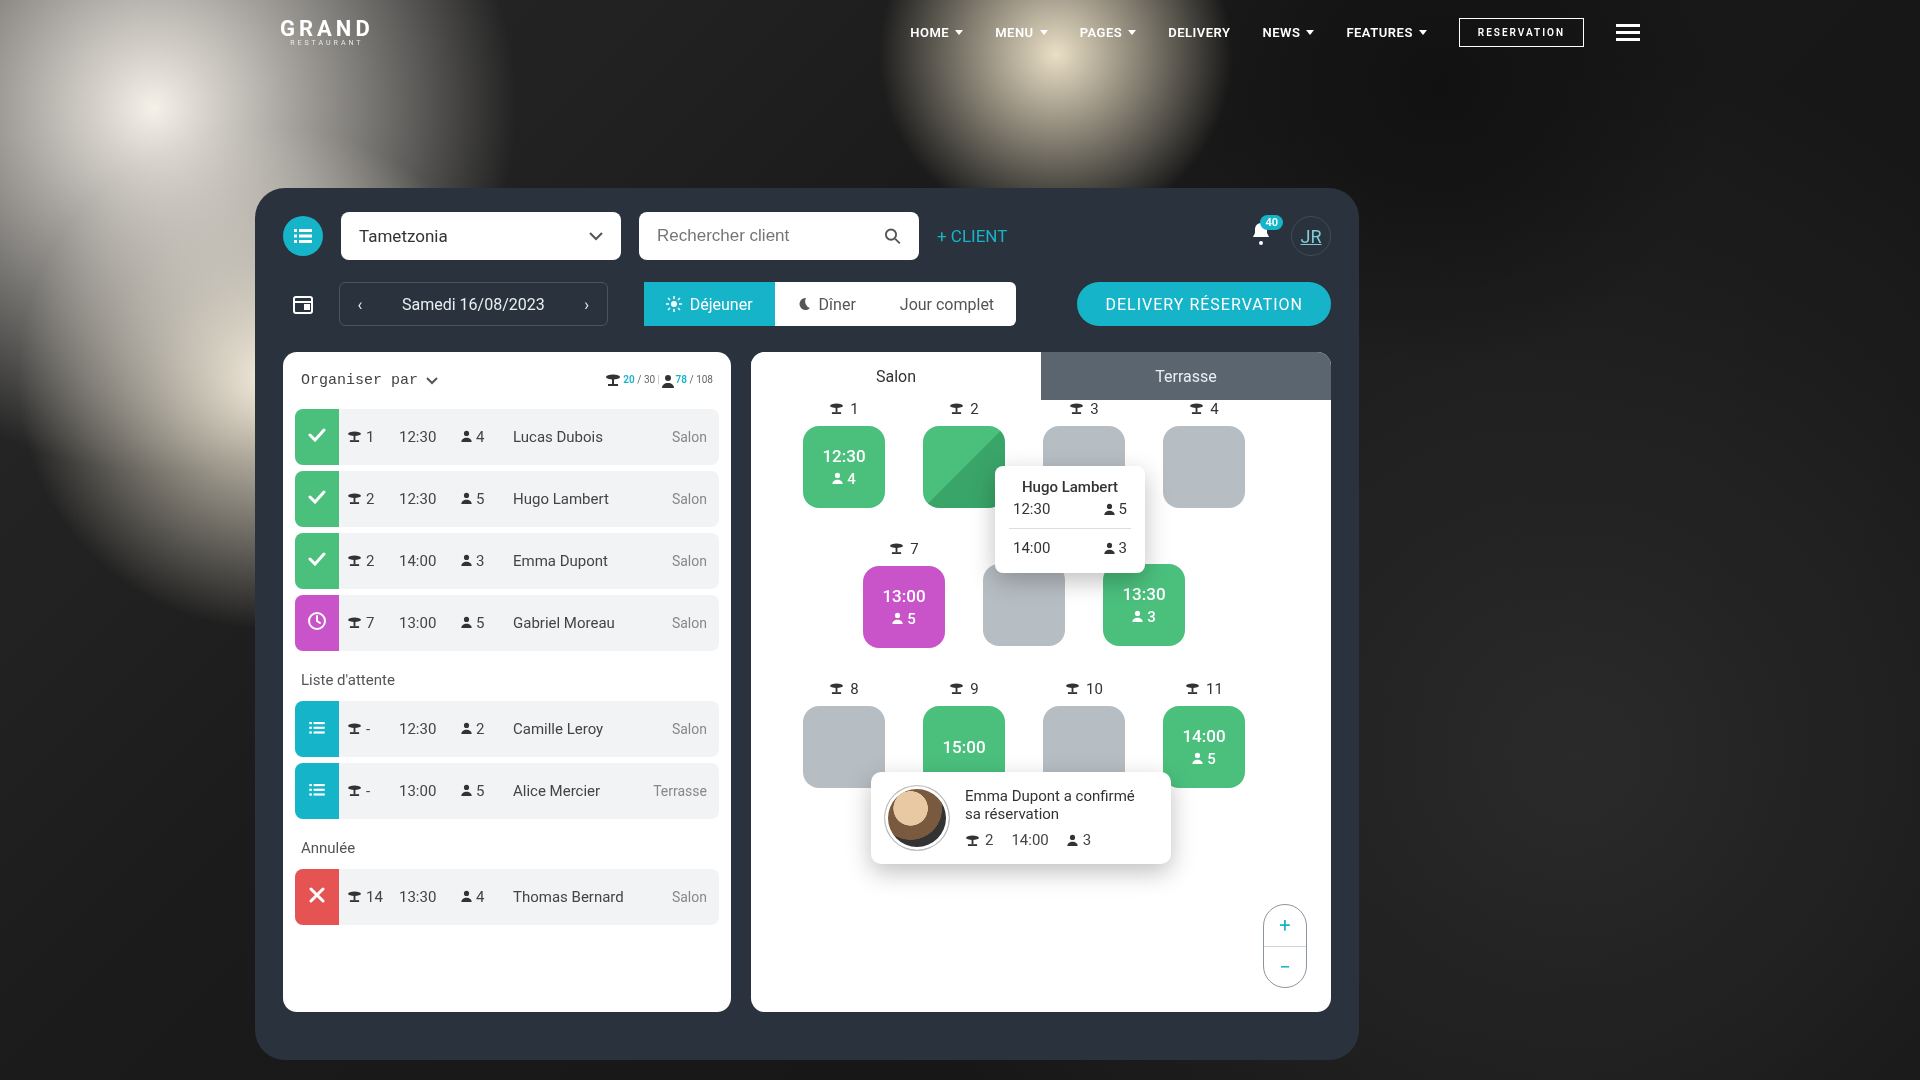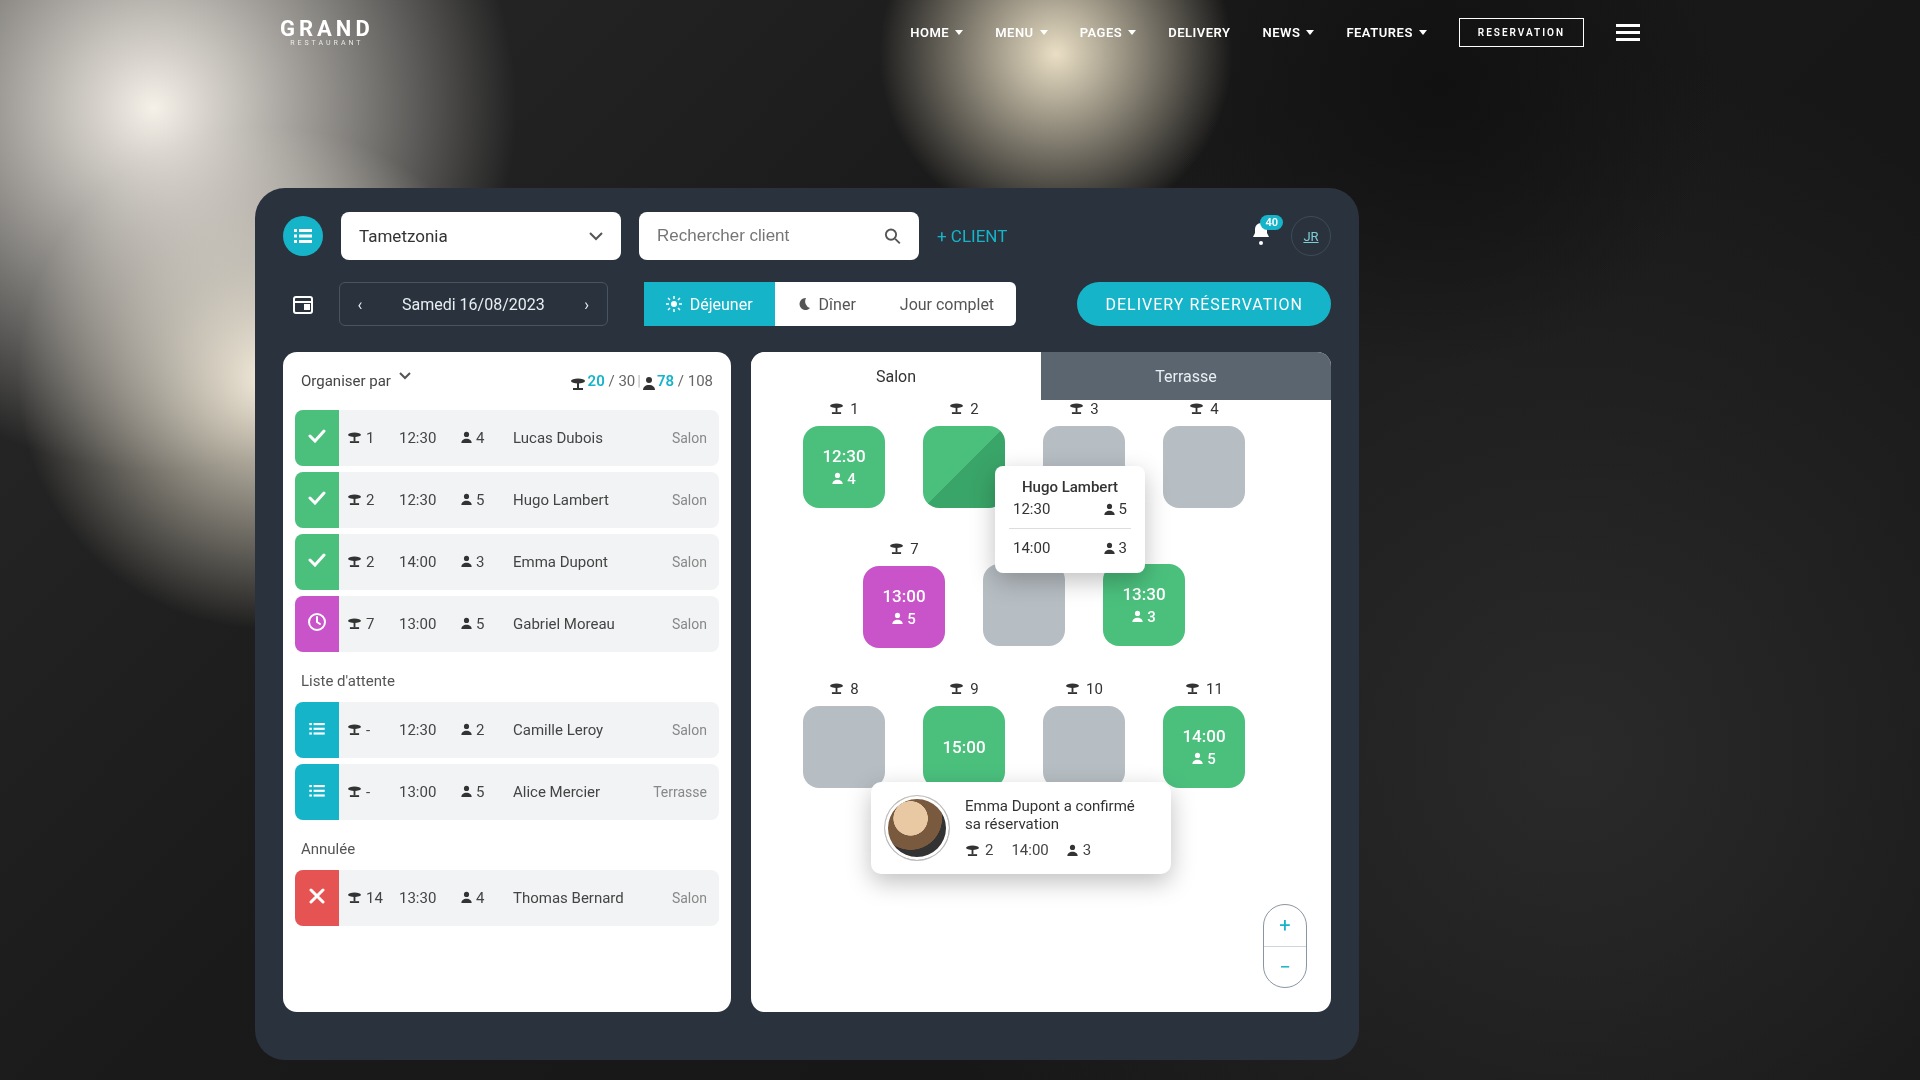--- a/index.html
+++ b/index.html
@@ -48,40 +48,40 @@
 
   .select-pill, .input-pill, .btn-pill { height: 48px; border-radius: 8px; display: flex; align-items: center; padding: 0 18px; font-size: 17px; }
   .select-pill { background: #fff; color: #333; width: 280px; justify-content: space-between; cursor: pointer; }
   .input-pill { background: #fff; color: #6b7580; width: 280px; justify-content: space-between; }
   .input-pill input { border: 0; outline: 0; font-size: 17px; width: 100%; background: transparent; }
   .link-cyan { color: #16b4c9; font-size: 17px; cursor: pointer; white-space: nowrap; }
 
   .bell-wrap { position: relative; margin-left: auto; cursor: pointer; }
   .bell-badge { position: absolute; top: -6px; right: -10px; background: #16b4c9; color: #fff; font-size: 11px; border-radius: 10px; padding: 1px 5px; font-weight: 600; }
 
-  .avatar { width: 40px; height: 40px; border-radius: 50%; border: 1px solid #3e4b57; display: flex; align-items: center; justify-content: center; font-size: 13px; color: #7fcbd6; cursor: pointer; text-decoration: underline; }
+  .avatar { width: 40px; height: 40px; border-radius: 50%; border: 1px solid #3e4b57; display: flex; align-items: center; justify-content: center; font-size: 18px; color: #7fcbd6; cursor: pointer; text-decoration: underline; }
 
   .date-group { display: flex; align-items: center; border: 1px solid #48545f; border-radius: 6px; height: 44px; color: #e8eef2; }
   .date-group .arrow { width: 40px; height: 100%; display: flex; align-items: center; justify-content: center; cursor: pointer; font-size: 16px; }
   .date-group .date-label { padding: 0 22px; font-size: 16px; }
 
   .seg { display: flex; border-radius: 6px; overflow: hidden; height: 44px; padding-left: 20px; }
   .seg .seg-item { padding: 0 22px; display: flex; align-items: center; gap: 8px; font-size: 16px; cursor: pointer; }
   .seg .active { background: #16b4c9; color: #fff; }
   .seg .inactive { background: #fff; color: #555; }
 
   .newres { margin-left: auto; background: #16b4c9; color: #fff; border-radius: 999px; height: 44px; padding: 0 28px; display: flex; align-items: center; font-size: 16px; letter-spacing: 1px; cursor: pointer; }
 
   .content { display: flex; gap: 20px; margin-top: 26px; height: calc(100% - 160px); }
 
   
   .left { width: 448px; background: #fff; border-radius: 14px; padding: 14px 0; color: #333; overflow: hidden; }
   .left-head { display: flex; justify-content: space-between; align-items: center; padding: 6px 18px 14px; font-size: 15px; }
-  .org { display: flex; gap: 8px; color: #444; cursor: pointer; }
-  .counts { display: flex; align-items: flex-end; gap: 2px; color: #666; font-size: 15px; }
+  .org { display: flex; align-items: center; gap: 8px; color: #444; cursor: pointer; font-family: Liberation Mono, monospace; }
+  .counts { display: flex; align-items: flex-start; gap: 2px; color: #666; font-size: 10px; }
   .counts .sep { color: #bbb; }
   .cyan { color: #16b4c9; font-weight: 600; }
   .icon-sm { display: inline-flex; vertical-align: middle; }
 
   .list-section-title { padding: 14px 18px 6px; font-size: 15px; color: #555; }
 
   .res-row { display: flex; align-items: center; gap: 0; padding: 0 12px; margin: 6px 12px; border-radius: 8px; background: #f1f3f4; height: 56px; font-size: 15px; color: #444; position: relative; cursor: pointer; }
   .res-badge { width: 44px; height: 56px; border-radius: 8px 0 0 8px; display: flex; align-items: center; justify-content: center; color: #fff; margin-left: -12px; margin-right: 8px; flex: 0 0 auto; }
   .bg-green { background: #4bc07d; }
   .bg-pink { background: #c954c9; }
@@ -516,21 +516,21 @@
             <span style="display:flex;align-items:center;gap:4px">
               <svg width="11" height="12" viewBox="0 0 12 14" fill="#333">
                   <circle cx="6" cy="4" r="3"></circle>
                   <path d="M0 14c0-3 2.5-5 6-5s6 2 6 5"></path>
                 </svg>
               <span>3</span>
             </span>
           </div>
         </div>
 
-        <div class="toast" style="left:120px; top:382px">
+        <div class="toast" style="left:120px; top:372px">
           <div class="av"></div>
           <div class="txt">
             <div>Emma Dupont a confirmé sa réservation</div>
             <div class="meta">
               <span style="display:flex;align-items:center;gap:5px">
                 <svg width="15" height="11" viewBox="0 0 16 12" fill="#333">
                     <ellipse cx="8" cy="3" rx="7" ry="2.5"></ellipse>
                     <rect x="7" y="3" width="2" height="7"></rect>
                     <rect x="3" y="10" width="10" height="2"></rect>
                   </svg>

